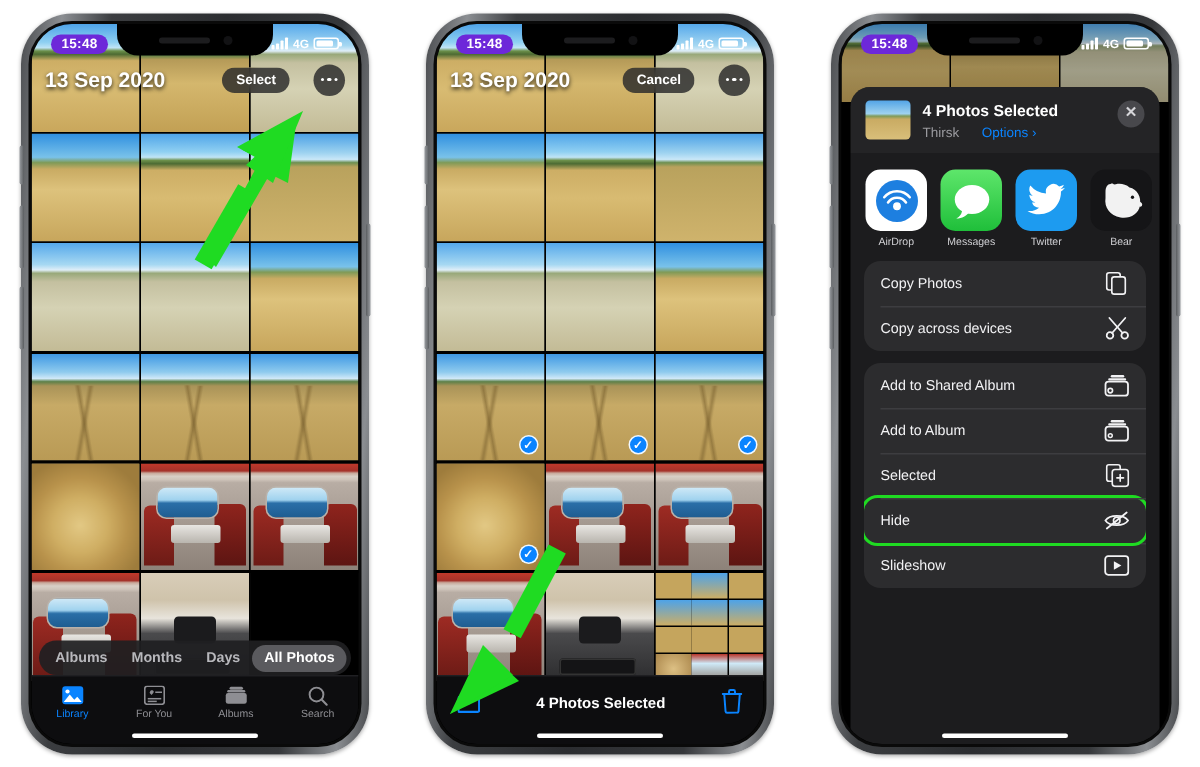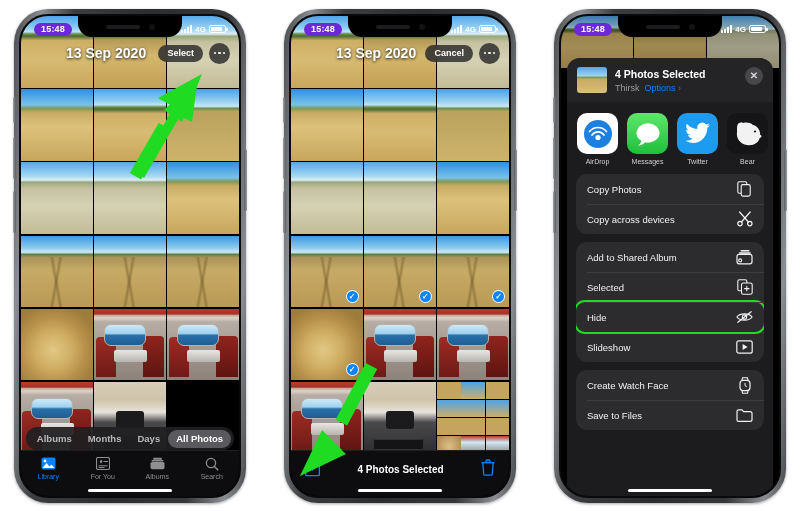--- a/index.html
+++ b/index.html
@@ -175,27 +175,27 @@
     background:#0a84ff; border:1.3px solid rgba(255,255,255,.95);
     display:flex; align-items:center; justify-content:center;
     color:#fff; font-size:8px; font-weight:bold; line-height:1;
     z-index:6;
   }
 
   
   .nav-overlay {
     position:absolute; top:22px; left:0; right:0; height:30px;
     display:flex; align-items:center; justify-content:space-between;
-    padding: 0 9px; z-index:30;margin-left:36px;
+    padding: 0 9px; z-index:30;
   }
   .nav-title {
     color:#fff; font-size:14px; font-weight:bold;
     text-shadow: 0 1px 3px rgba(0,0,0,.85);
   }
-  .nav-right { display:flex; align-items:center; gap:6px; }
+  .nav-right { display:flex; align-items:center; gap:16px; }
   .pill-btn {
     background: rgba(40,40,42,.82);
     color:#fff; font-size:9px; font-weight:600;
     padding: 3.5px 9px; border-radius: 11px;
     backdrop-filter: blur(4px);
   }
   .round-btn {
     width: 21px; height: 21px; border-radius:50%;
     background: rgba(40,40,42,.82);
     display:flex; align-items:center; justify-content:center;
@@ -262,21 +262,21 @@
     display:flex; align-items:flex-start; gap:8px;
     padding: 9px 10px 9px 10px;
     background: rgba(44,44,46,.55);
   }
   .sheet-thumb {
     width:30px; height:26px; border-radius:3px; flex:0 0 auto;
     background:linear-gradient(180deg,#53a5e6 0%,#9fd2ee 34%,#7f9a57 40%,#c9ab63 48%,#d9bf7a 100%);
   }
   .sheet-htext { flex:1 1 auto; min-width:0; padding-top:1px; }
   .sheet-title { color:#fff; font-size:10.5px; font-weight:bold; line-height:1.25; }
-  .sheet-sub { display:flex; align-items:center; gap:5px; margin-top:2px; }
+  .sheet-sub { display:flex; align-items:center; gap:15px; margin-top:2px; }
   .sheet-sub-name { color:#9a9a9f; font-size:9px; }
   .sheet-options { color:#0a84ff; font-size:9px; }
   .sheet-close {
     flex:0 0 auto; width:18px; height:18px; border-radius:50%;
     background:#48484c; color:#d6d6da;
     display:flex; align-items:center; justify-content:center;
     font-size:10px; line-height:1; font-weight:bold;
   }
 
   .apps-row {
@@ -786,20 +786,31 @@
               <div class="action-ico">
                 <svg width="17" height="16" viewBox="0 0 17 16">
                     <rect x="4.5" y="1" width="9" height="1.6" rx=".8" fill="#f2f2f4"></rect>
                     <rect x="2.8" y="3.2" width="12" height="1.5" rx=".75" fill="#f2f2f4"></rect>
                     <rect x="1" y="5.4" width="15" height="9.4" rx="2" fill="none" stroke="#f2f2f4" stroke-width="1.2"></rect>
                     <circle cx="4.2" cy="11.4" r="1.5" fill="none" stroke="#f2f2f4" stroke-width="1.1"></circle>
                   </svg>
               </div>
             </div>
             <div class="action-row">
+              <div class="action-lbl">Add to Album</div>
+              <div class="action-ico">
+                <svg width="17" height="16" viewBox="0 0 17 16">
+                    <rect x="4.5" y="1" width="9" height="1.6" rx=".8" fill="#f2f2f4"></rect>
+                    <rect x="2.8" y="3.2" width="12" height="1.5" rx=".75" fill="#f2f2f4"></rect>
+                    <rect x="1" y="5.4" width="15" height="9.4" rx="2" fill="none" stroke="#f2f2f4" stroke-width="1.2"></rect>
+                    <circle cx="4.2" cy="11.4" r="1.3" fill="none" stroke="#f2f2f4" stroke-width="1"></circle>
+                  </svg>
+              </div>
+            </div>
+            <div class="action-row">
               <div class="action-lbl">Selected</div>
               <div class="action-ico">
                 <svg width="16" height="16" viewBox="0 0 16 16">
                     <rect x="0.8" y="0.8" width="9" height="11" rx="1.5" fill="none" stroke="#f2f2f4" stroke-width="1.1"></rect>
                     <rect x="4.5" y="4" width="10.7" height="11.2" rx="1.8" fill="#2c2c2e" stroke="#f2f2f4" stroke-width="1.1"></rect>
                     <path d="M9.8 7.4 v4.4 M7.6 9.6 h4.4" stroke="#f2f2f4" stroke-width="1.1" stroke-linecap="round"></path>
                   </svg>
               </div>
             </div>
             <div class="action-row highlight">
@@ -816,40 +827,20 @@
               <div class="action-lbl">Slideshow</div>
               <div class="action-ico">
                 <svg width="17" height="14" viewBox="0 0 17 14">
                     <rect x="0.8" y="0.8" width="15.4" height="12.4" rx="2" fill="none" stroke="#f2f2f4" stroke-width="1.2"></rect>
                     <path d="M6.6 4.1 L11.6 7 L6.6 9.9 Z" fill="#f2f2f4"></path>
                   </svg>
               </div>
             </div>
           </div>
 
-          <div class="action-group">
-            <div class="action-row">
-              <div class="action-lbl">Create Watch Face</div>
-              <div class="action-ico">
-                <svg width="12" height="17" viewBox="0 0 12 17">
-                    <rect x="1" y="3.4" width="10" height="10.2" rx="3" fill="none" stroke="#f2f2f4" stroke-width="1.2"></rect>
-                    <path d="M3 3.2 L3.5 .8 H8.5 L9 3.2 M3 13.8 L3.5 16.2 H8.5 L9 13.8" fill="none" stroke="#f2f2f4" stroke-width="1.1"></path>
-                    <path d="M6 6.4 v2.2 l1.5 1" stroke="#f2f2f4" stroke-width="1" fill="none" stroke-linecap="round"></path>
-                  </svg>
-              </div>
-            </div>
-            <div class="action-row">
-              <div class="action-lbl">Save to Files</div>
-              <div class="action-ico">
-                <svg width="17" height="14" viewBox="0 0 17 14">
-                    <path d="M1 3.4 a1.6 1.6 0 0 1 1.6-1.6 H6 l1.6 1.9 h6.8 a1.6 1.6 0 0 1 1.6 1.6 v6.5 a1.6 1.6 0 0 1-1.6 1.6 H2.6 A1.6 1.6 0 0 1 1 11.8 Z" fill="none" stroke="#f2f2f4" stroke-width="1.2"></path>
-                  </svg>
-              </div>
-            </div>
-          </div>
 
         </div>
 
         <div class="home-ind"></div>
 
         <div class="notch">
           <div class="speaker"></div>
           <div class="frontcam"></div>
         </div>
 

